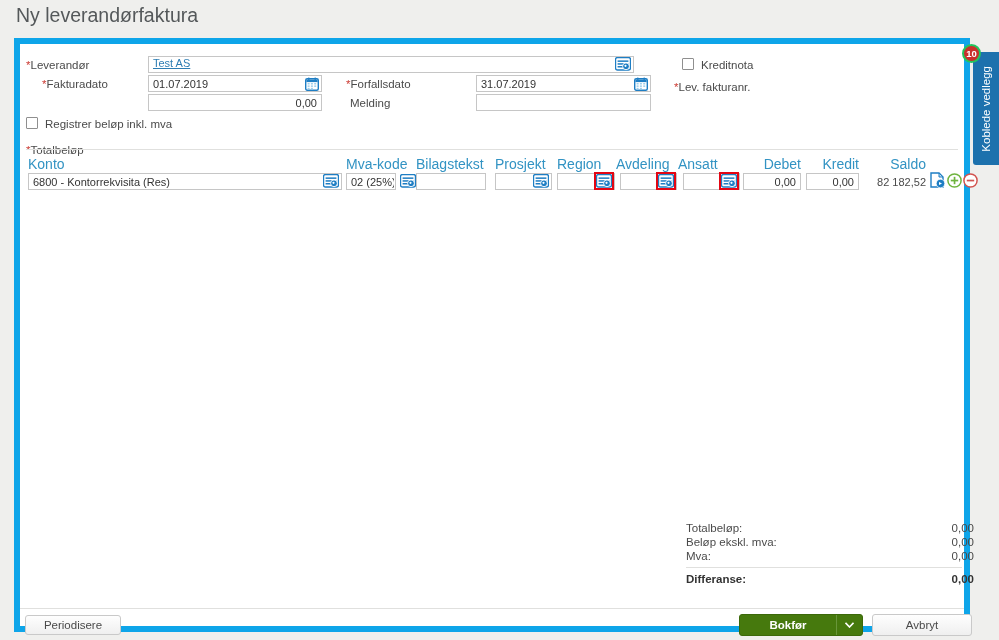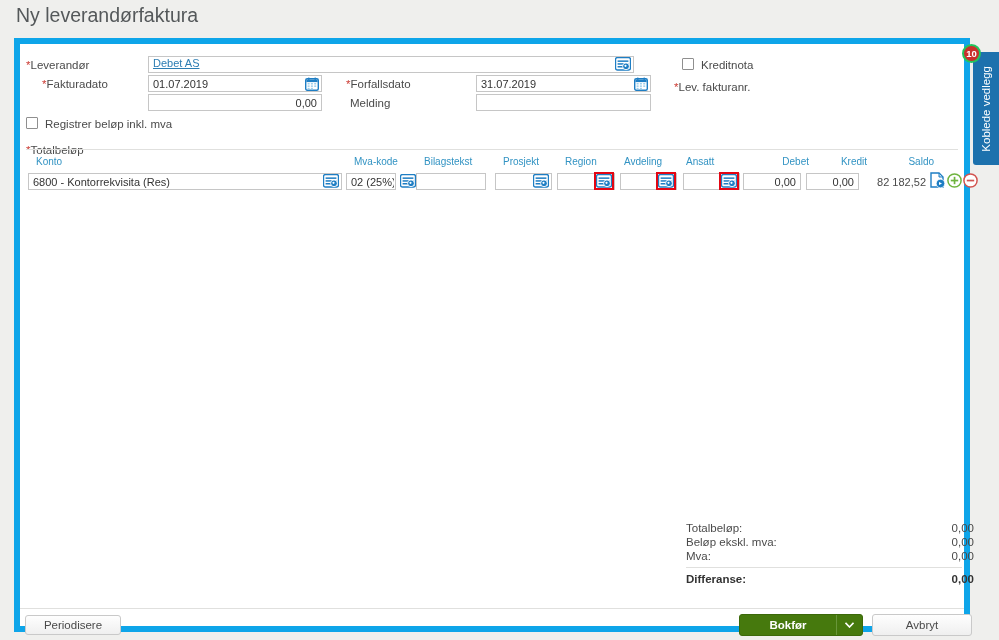--- a/index.html
+++ b/index.html
@@ -25,21 +25,21 @@
   }
   .num { text-align:right; }
   .link { color:#2d7db3; text-decoration:underline; font-size:11px; }
   .cb {
     position:absolute; width:12px; height:12px; background:#fff;
     border:1px solid #8f8f8f; border-radius:1px; cursor:pointer;
   }
   .icon-abs { position:absolute; display:inline-flex; line-height:0; }
   .hl { outline:2px solid #e30613; }
   .divider { position:absolute; border-top:1px solid #e0e0de; left:6px; right:6px; }
-  .th { position:absolute; font-size:10px; color:#3293c3; white-space:nowrap;margin-left:8px; }
+  .th { position:absolute; font-size:14px; color:#3293c3; white-space:nowrap; }
   .th-r { text-align:right; }
   .cell-text { position:absolute; font-size:11px; color:#4a4a4a; }
   .sum-lbl { position:absolute; font-size:11.5px; color:#4a4a4a; }
   .sum-val { position:absolute; font-size:11.5px; color:#4a4a4a; text-align:right; width:60px; }
   .bold { font-weight:bold; color:#333; }
   .btn-light {
     position:absolute; height:20px; background:linear-gradient(#fefefe,#efefef);
     border:1px solid #c9c9c9; border-radius:3px; font-size:11.5px; color:#4a4a4a;
     font-family:inherit; cursor:pointer;
   }
@@ -115,21 +115,21 @@
     </g>
   </defs>
 </svg>
 
 <div class="page-title">Ny leverandørfaktura</div>
 
 <div class="panel">
 
   <div class="lbl" style="left:6px; top:15px;"><span class="req">*</span><span>Leverandør</span></div>
   <div class="inp" style="left:128px; top:12px; width:486px;">
-    <a href="#" class="link">Debet AS</a>
+    <a href="#" class="link">Test AS</a>
   </div>
   <span class="icon-abs" style="left:595px; top:13px;">
       <svg width="16" height="14">
         <use href="#lookup-ic"></use>
       </svg>
     </span>
   <span class="cb" style="left:662px; top:14px;"></span>
   <div class="lbl" style="left:681px; top:15px;">Kreditnota</div>
 
   <div class="lbl" style="left:6px; top:34px;margin-left:16px;"><span class="req">*</span><span>Fakturadato</span></div>

